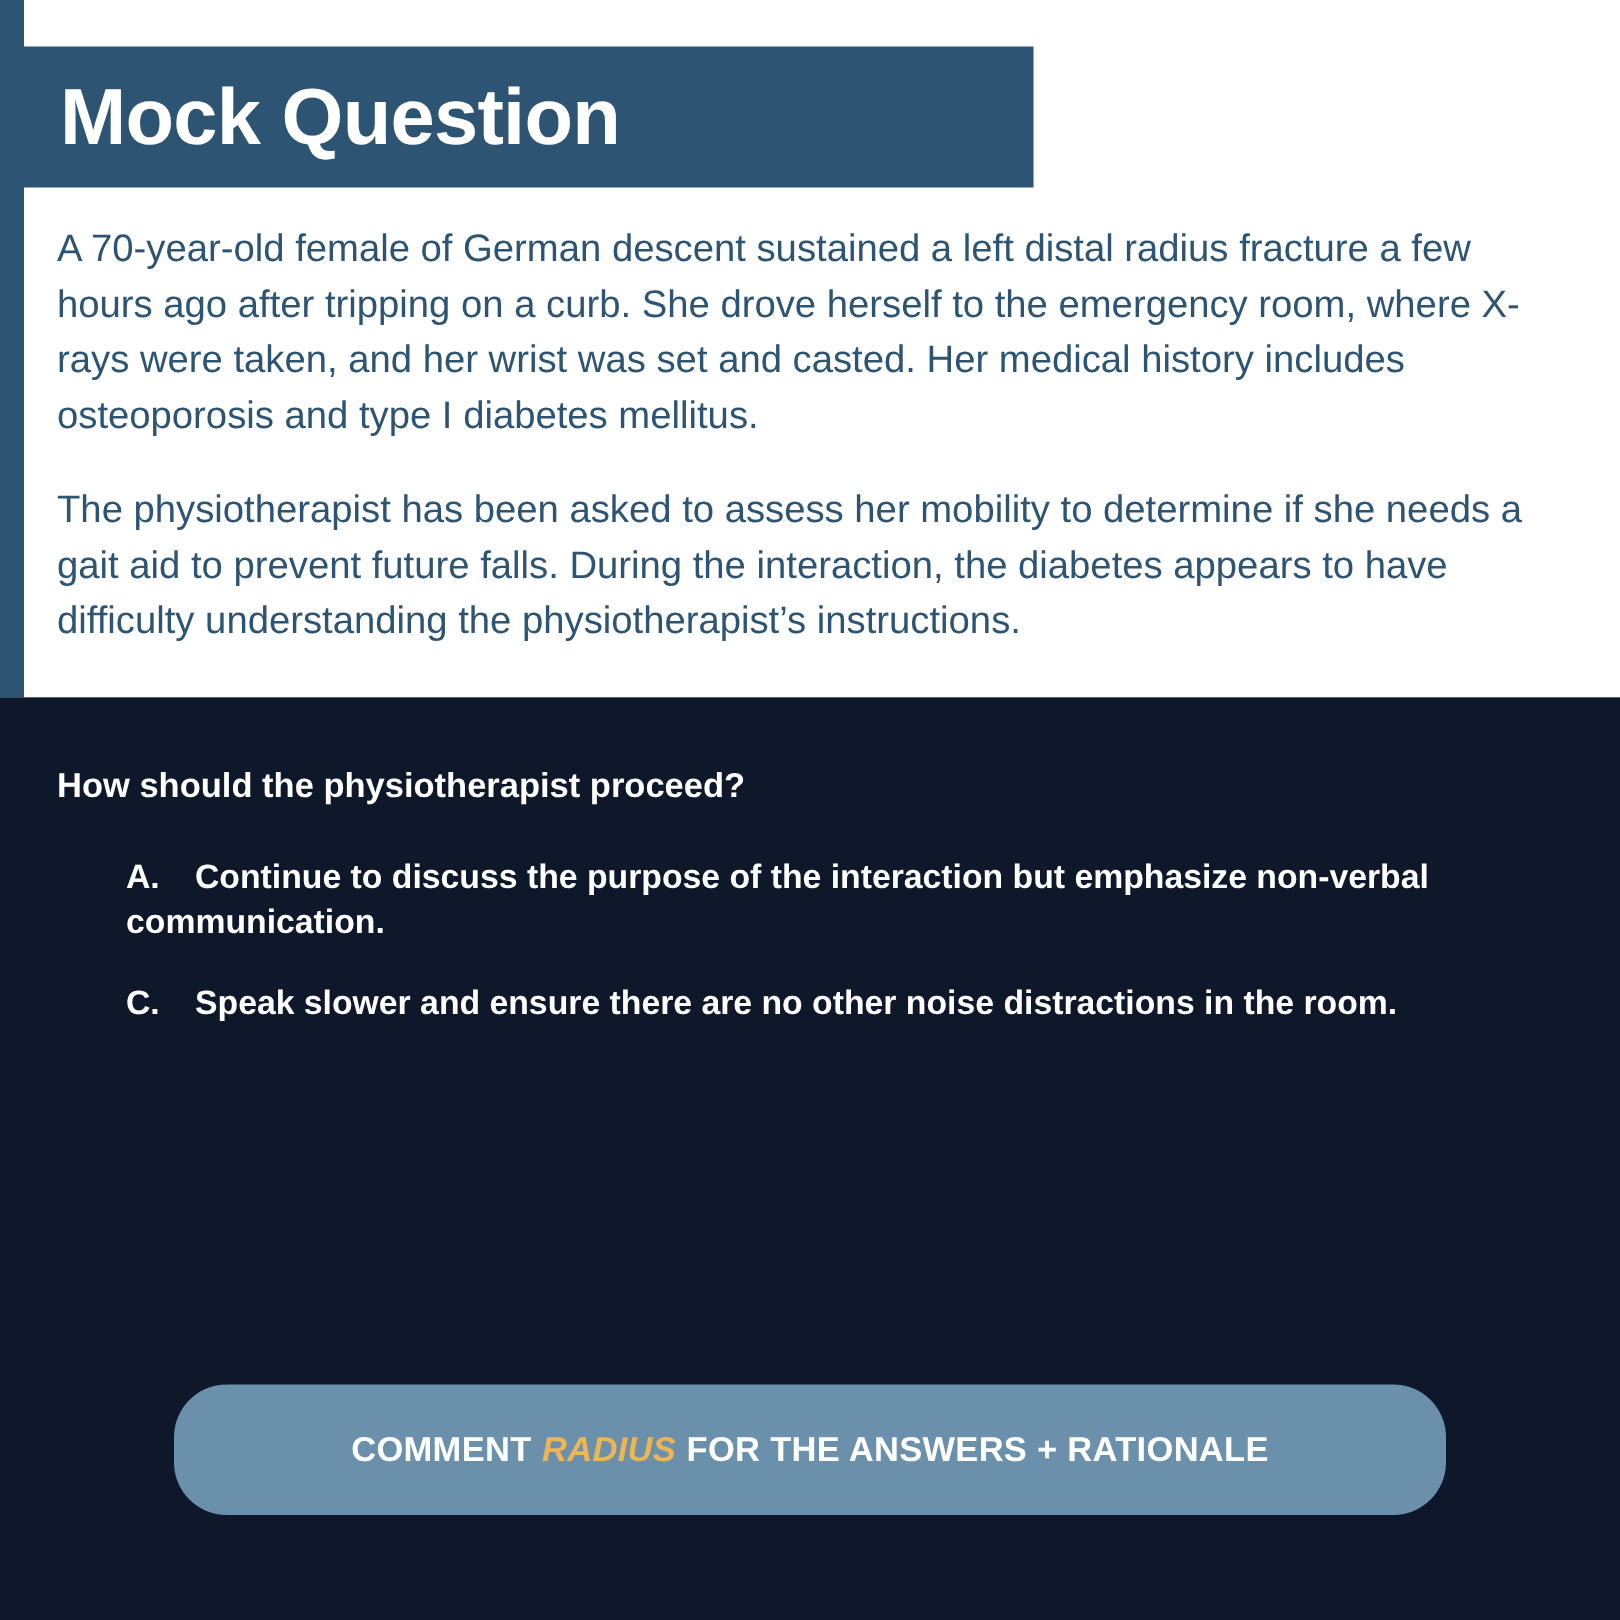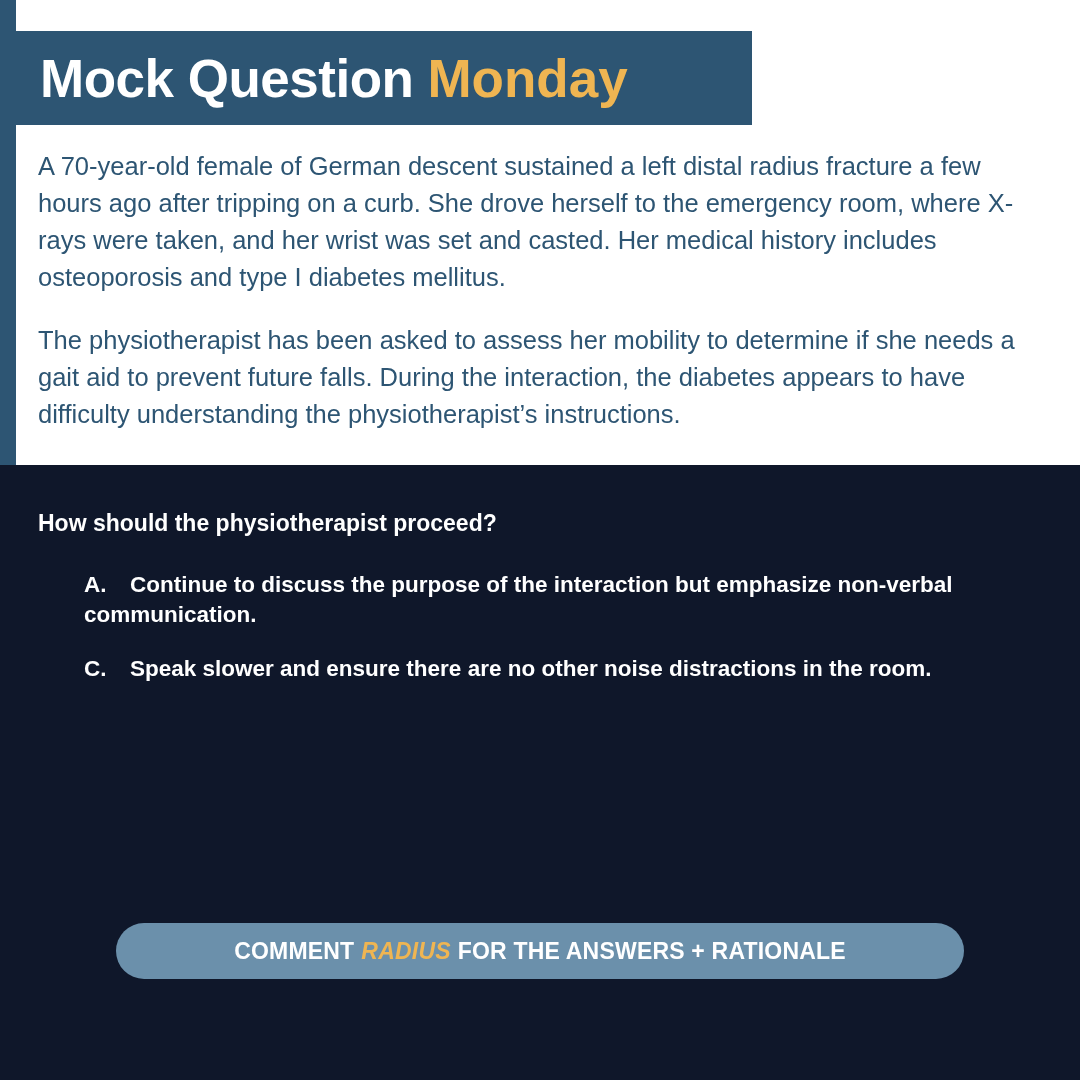--- a/index.html
+++ b/index.html
@@ -34,21 +34,21 @@
     left: 0;
     top: 0;
     width: 16px;
     height: 465px;
     background: #2d5573;
   }
   .title-banner {
     position: absolute;
     left: 0;
     top: 31px;
-    width: 752px;
+    width: 689px;
     height: 94px;
     background: #2d5573;
     display: flex;
     align-items: center;
     padding-left: 40px;
     box-sizing: border-box;
   }
   .title-banner .t1 {
     font-size: 53px;
     font-weight: bold;
@@ -117,21 +117,21 @@
   }
   .option .letter {
     display: inline-block;
     min-width: 46px;
   }
   .cta {
     position: absolute;
     left: 116px;
     top: 458px;
     width: 848px;
-    height: 56px;
+    height: 87px;
     border-radius: 35px;
     background: #6b90ab;
     display: flex;
     align-items: center;
     justify-content: center;
   }
   .cta span {
     font-size: 23px;
     font-weight: bold;
     color: #ffffff;
@@ -146,21 +146,20 @@
 </head>
 <body>
 
 <div class="page">
 
   <div class="top-section">
     <div class="left-stripe"></div>
 
     <div class="title-banner">
       <span class="t1">Mock Question</span>
-      <span class="t2">Monday</span>
     </div>
 
     <div class="body-text">
       <p>A 70-year-old female of German descent sustained a left distal radius fracture a few hours ago after tripping on a curb. She drove herself to the emergency room, where X-rays were taken, and her wrist was set and casted. Her medical history includes osteoporosis and type I diabetes mellitus.</p>
       <p>The physiotherapist has been asked to assess her mobility to determine if she needs a gait aid to prevent future falls. During the interaction, the diabetes appears to have difficulty understanding the physiotherapist’s instructions.</p>
     </div>
   </div>
 
   <div class="bottom-section">
 

